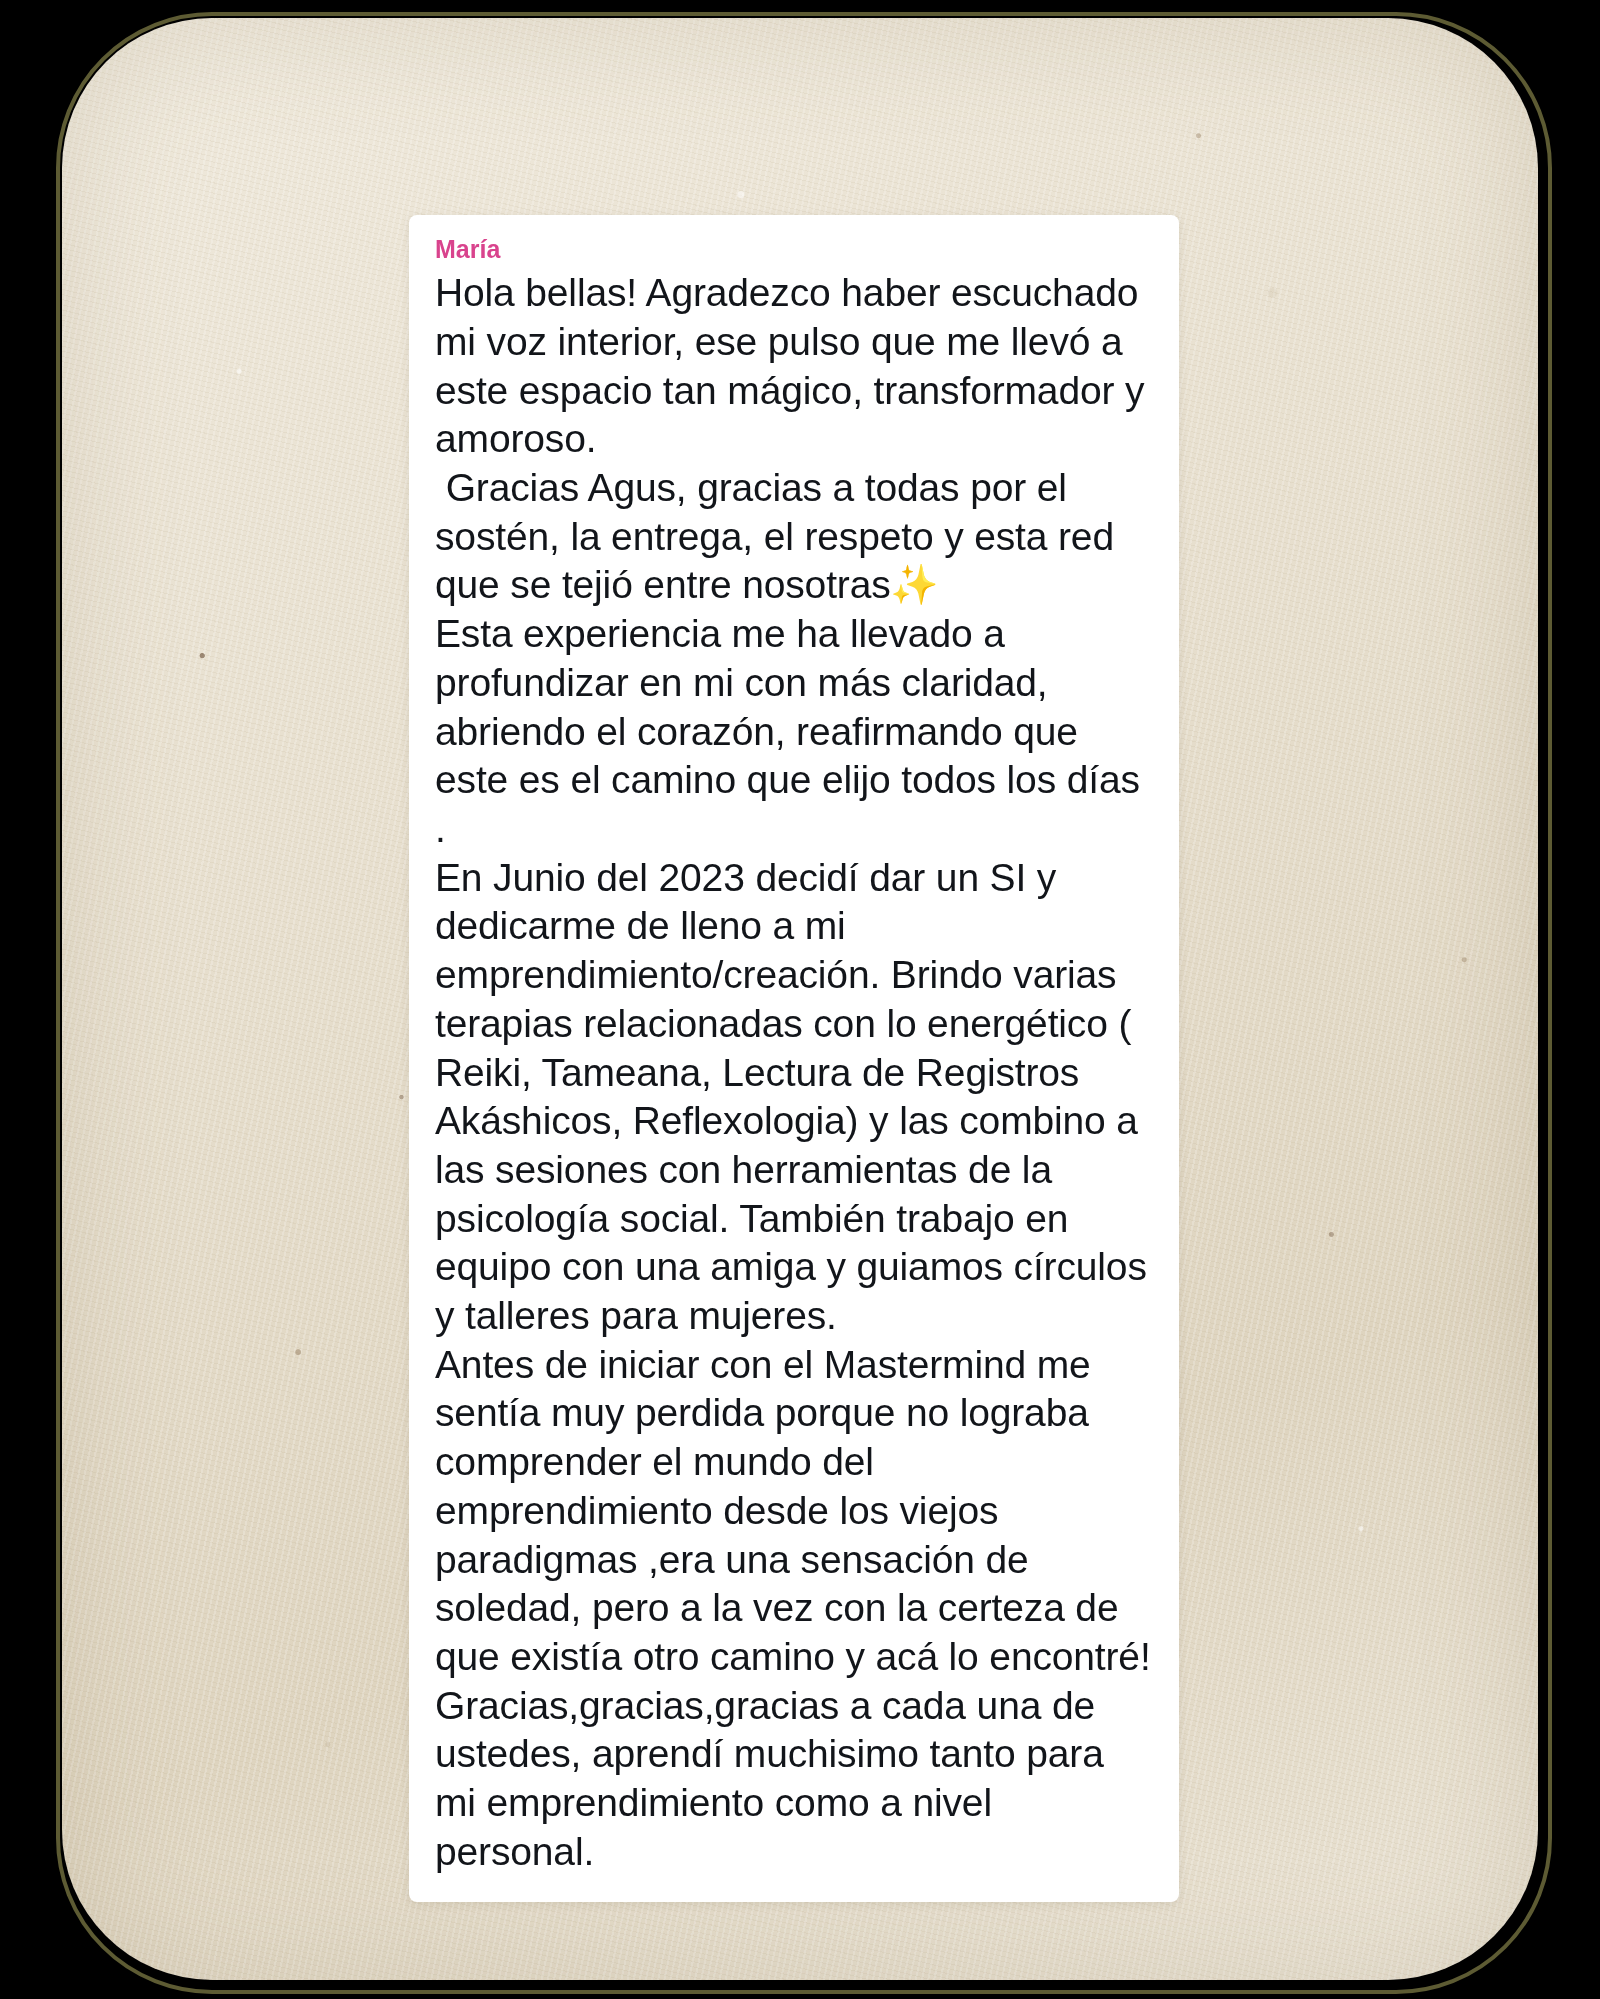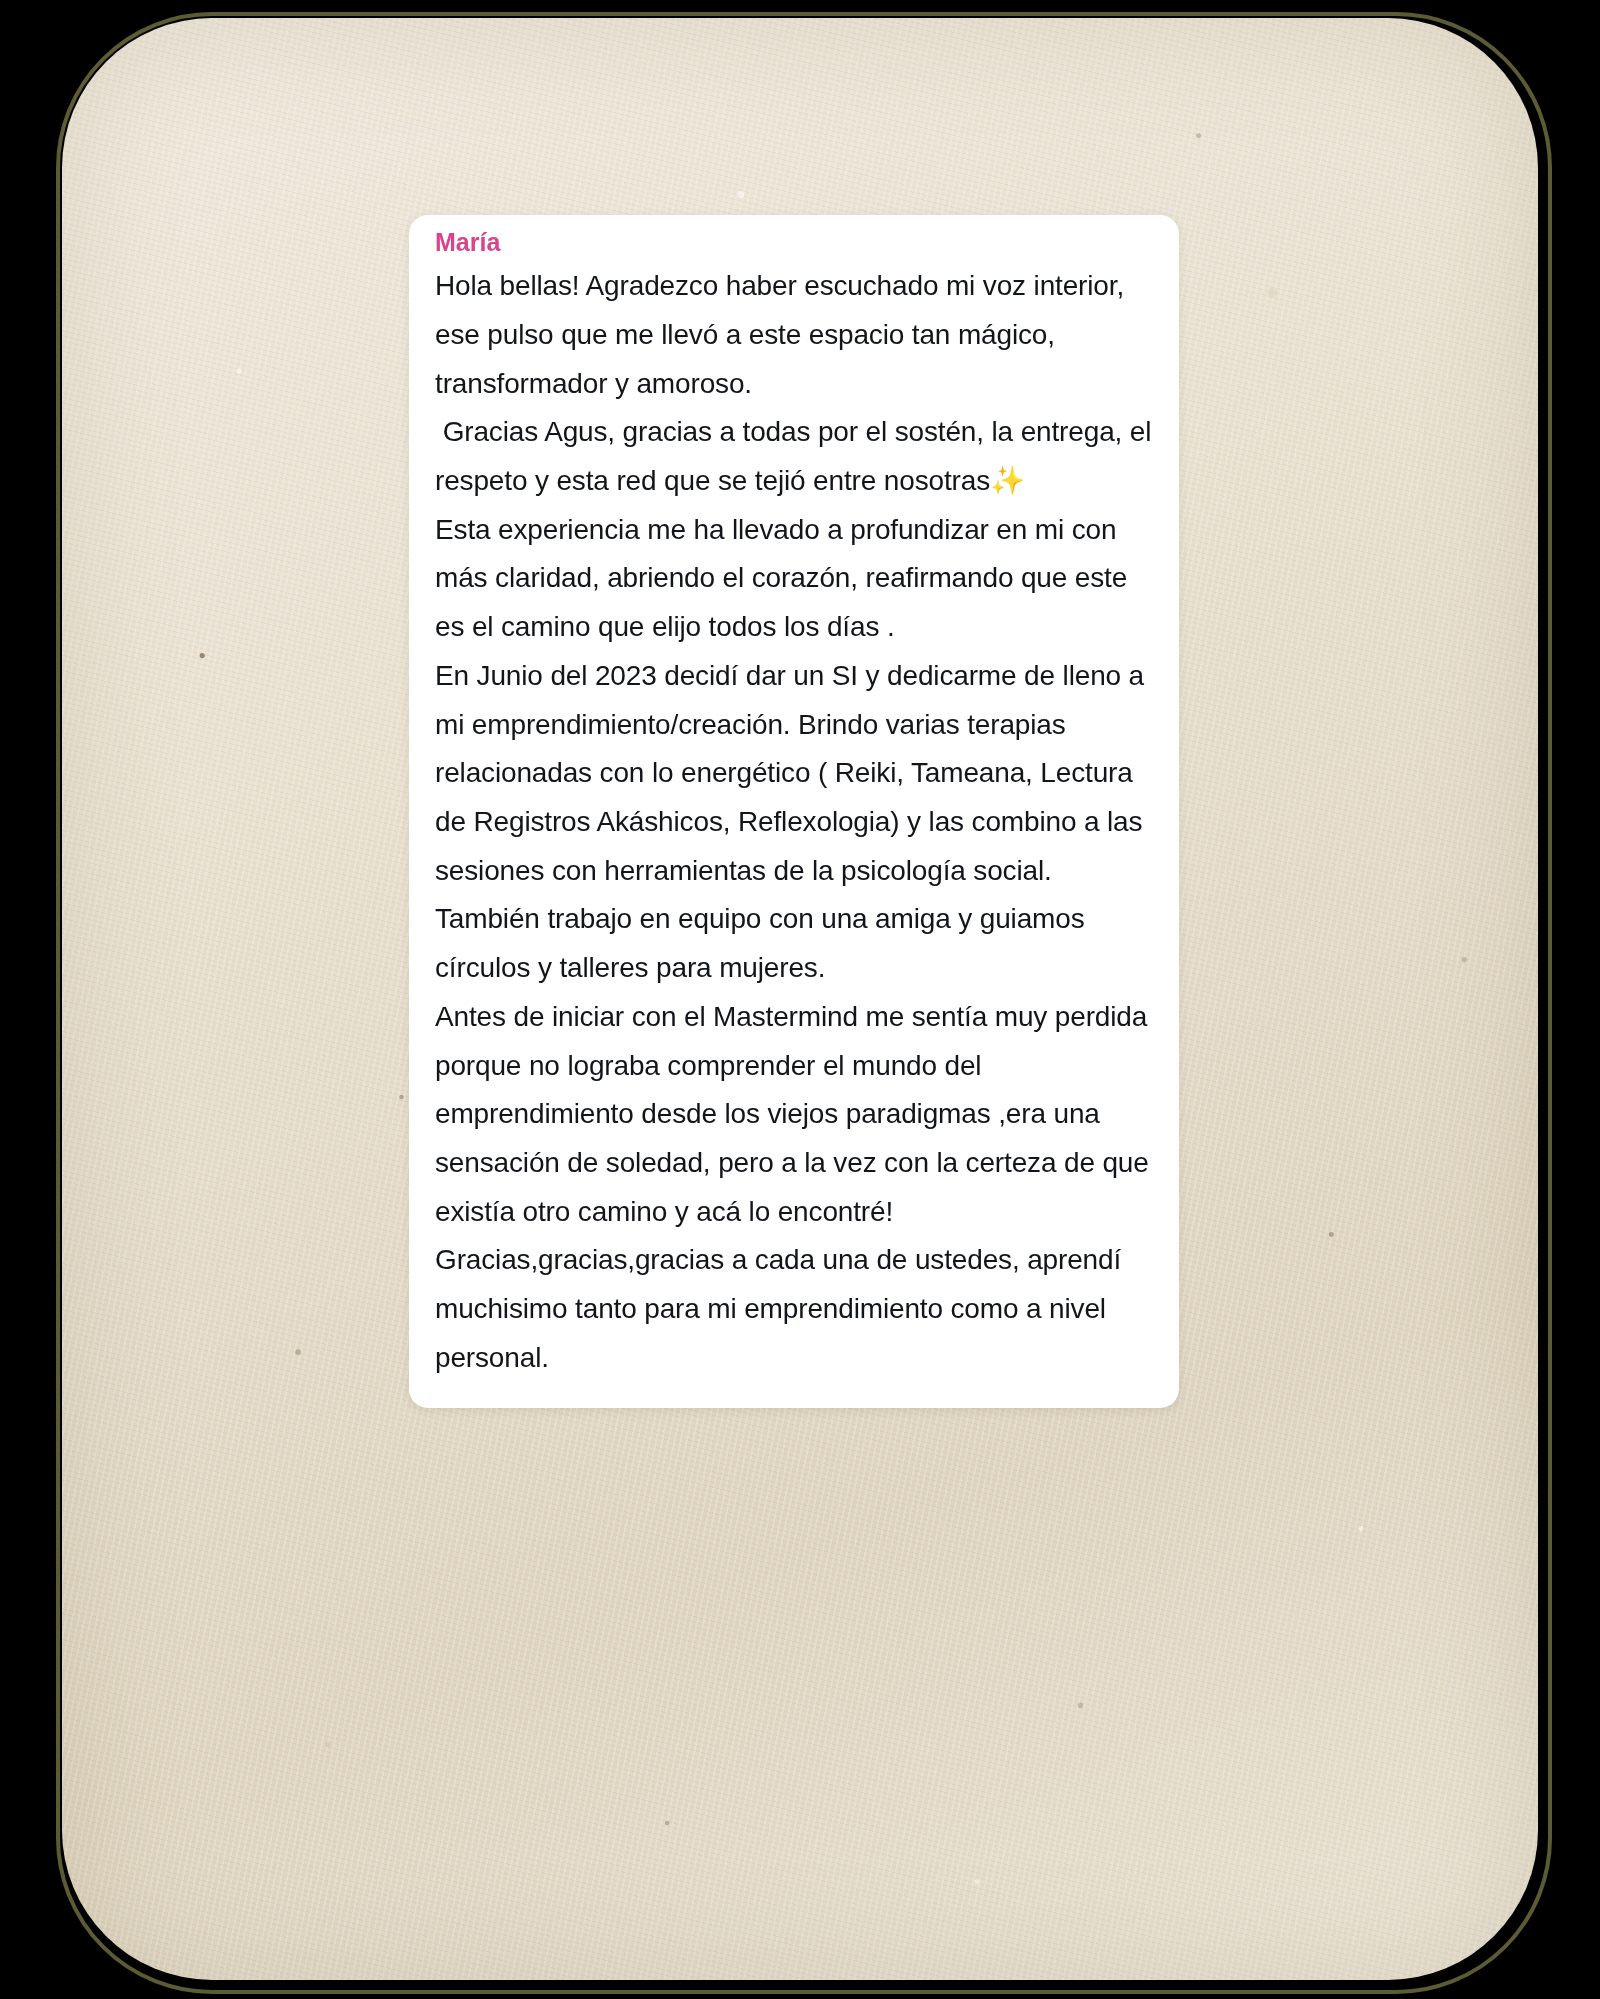--- a/index.html
+++ b/index.html
@@ -79,36 +79,36 @@
       radial-gradient(circle at 56% 21%, rgba(120,90,55,0.22) 0 1.6px, rgba(0,0,0,0) 2.4px);
   }
 
   
   .bubble {
     position: absolute;
     left: 409px;
     top: 215px;
     width: 770px;
     background: #ffffff;
-    border-radius: 19px;
-    padding: 12px 26px 26px 26px;
+    border-radius: 8px;
+    padding: 19px 26px 26px 26px;
     box-sizing: border-box;
     box-shadow: 0 2px 10px rgba(60,50,30,0.10);
   }
   .sender {
     color: #d9438d;
     font-size: 25px;
     font-weight: 700;
     line-height: 1.25;
     margin-bottom: 4px;
     font-family: "Liberation Sans", sans-serif;
   }
   .msg-body {
     color: #12151a;
-    font-size: 28px;
+    font-size: 39px;
     line-height: 48.7px;
     white-space: pre-wrap;
     font-family: "Liberation Sans", sans-serif;
     letter-spacing: -0.15px;
   }
 </style>
 </head>
 <body>
 
 <div class="screen">

